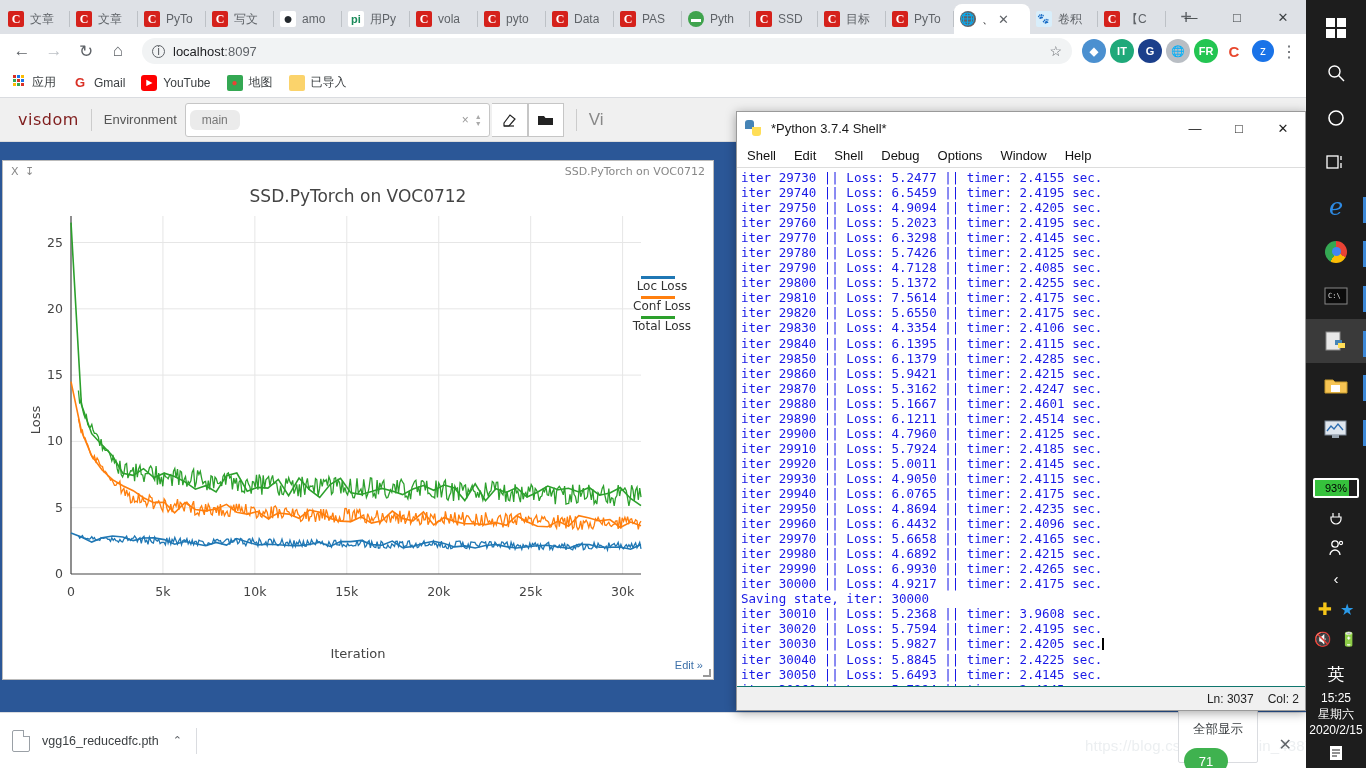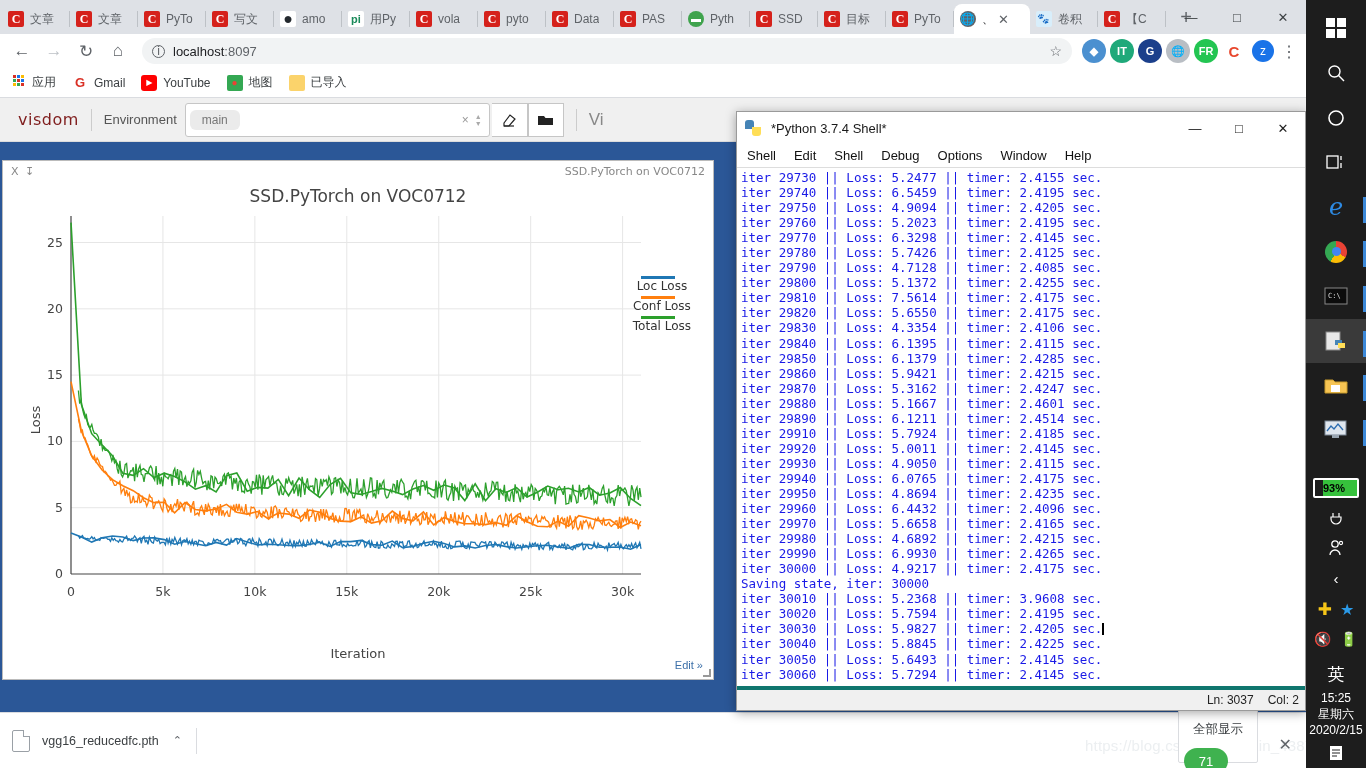--- a/index.html
+++ b/index.html
@@ -185,21 +185,21 @@
   .py-ico .b { position: absolute; left: 7px; top: 8px; width: 9px; height: 9px; background: #ffde57; border-radius: 0 0 3px 3px;}
   .idle-wc { margin-left: auto; display: flex; }
   .idle-wc div { width: 44px; height: 32px; display: flex; align-items: center; justify-content: center;
                  font-size: 13px; color: #222; }
   .idle-menu { height: 24px; background: #fff; display: flex; align-items: center;
                padding-left: 10px; font-size: 13px; color: #111; border-bottom: 1px solid #ddd; }
   .idle-menu span { margin-right: 18px; }
   .idle-body { flex: 1; background: #fff; overflow: hidden; padding: 2px 0 0 4px; }
   .idle-line { font-family: "DejaVu Sans Mono", monospace; font-size: 12.5px; color: #1a1ae6;
                white-space: pre; line-height: 15.05px; }
-  .idle-status { height: 24px; background: #f0f0f0; border-top: 4px solid #0f766e;
+  .idle-status { height: 24px; background: #f0f0f0; border-top: 1px solid #0f766e;
                  display: flex; align-items: center; justify-content: flex-end;
                  padding-right: 6px; font-size: 12px; color: #222; }
   .idle-status span { margin-left: 14px; }
   .caret { display: inline-block; width: 2px; height: 12px; background: #000;
            vertical-align: -2px; }
 
   
   .shelf {
     position: absolute; left: 0; bottom: 0; width: 1306px; height: 56px;
     background: #fff; border-top: 1px solid #dadce0; display: flex; align-items: center;
@@ -230,21 +230,21 @@
   .tb-item { width: 60px; height: 50px; display: flex; align-items: center; justify-content: center;
              position: relative; font-size: 19px; }
   .tb-item.active { background: #3a3a3a; }
   .tb-item .runbar { position: absolute; right: 0; top: 12px; width: 3px; height: 26px; background: #3b88d8; }
   .win-logo { display: grid; grid-template-columns: 9px 9px; grid-template-rows: 9px 9px; gap: 2px; }
   .win-logo i { background: #fff; display: block; }
   .tb-small { font-size: 15px; height: 34px; }
   .tb-batt { width: 46px; height: 20px; border: 2px solid #fff; border-radius: 2px;
              display: flex; align-items: center; font-size: 11px; color: #000; position: relative; }
   .tb-batt .fill { position: absolute; left: 0; top: 0; bottom: 0; width: 80%; background: #36c13c; }
-  .tb-batt span { position: relative; z-index: 2; width: 100%; font-weight: bold; color:#000;margin-left:8px; }
+  .tb-batt span { position: relative; z-index: 2; width: 100%; text-align: center; font-weight: normal; color:#000; }
   .tb-tray { display: flex; gap: 8px; font-size: 14px; align-items: center; }
   .tb-clock { font-size: 12px; text-align: center; line-height: 16px; margin-top: 4px; }
   .tb-ime { font-size: 17px; margin-top: 8px; }
   .chrome-dot { width: 22px; height: 22px; border-radius: 50%;
                 background: conic-gradient(#ea4335 0 33%, #fbbc05 33% 58%, #34a853 58% 100%);
                 display: flex; align-items: center; justify-content: center; }
   .chrome-dot::after { content:""; width: 9px; height: 9px; border-radius: 50%; background:#4285f4; }
   .edge-e { font-family: "DejaVu Serif", serif; font-size: 24px; color: #2d8ae3; font-style: italic; }
 </style>
 </head>
@@ -546,20 +546,21 @@
         <div class="idle-line">iter 29800 || Loss: 5.1372 || timer: 2.4255 sec.</div>
         <div class="idle-line">iter 29810 || Loss: 7.5614 || timer: 2.4175 sec.</div>
         <div class="idle-line">iter 29820 || Loss: 5.6550 || timer: 2.4175 sec.</div>
         <div class="idle-line">iter 29830 || Loss: 4.3354 || timer: 2.4106 sec.</div>
         <div class="idle-line">iter 29840 || Loss: 6.1395 || timer: 2.4115 sec.</div>
         <div class="idle-line">iter 29850 || Loss: 6.1379 || timer: 2.4285 sec.</div>
         <div class="idle-line">iter 29860 || Loss: 5.9421 || timer: 2.4215 sec.</div>
         <div class="idle-line">iter 29870 || Loss: 5.3162 || timer: 2.4247 sec.</div>
         <div class="idle-line">iter 29880 || Loss: 5.1667 || timer: 2.4601 sec.</div>
         <div class="idle-line">iter 29890 || Loss: 6.1211 || timer: 2.4514 sec.</div>
+        <div class="idle-line">iter 29900 || Loss: 4.7960 || timer: 2.4125 sec.</div>
         <div class="idle-line">iter 29910 || Loss: 5.7924 || timer: 2.4185 sec.</div>
         <div class="idle-line">iter 29920 || Loss: 5.0011 || timer: 2.4145 sec.</div>
         <div class="idle-line">iter 29930 || Loss: 4.9050 || timer: 2.4115 sec.</div>
         <div class="idle-line">iter 29940 || Loss: 6.0765 || timer: 2.4175 sec.</div>
         <div class="idle-line">iter 29950 || Loss: 4.8694 || timer: 2.4235 sec.</div>
         <div class="idle-line">iter 29960 || Loss: 6.4432 || timer: 2.4096 sec.</div>
         <div class="idle-line">iter 29970 || Loss: 5.6658 || timer: 2.4165 sec.</div>
         <div class="idle-line">iter 29980 || Loss: 4.6892 || timer: 2.4215 sec.</div>
         <div class="idle-line">iter 29990 || Loss: 6.9930 || timer: 2.4265 sec.</div>
         <div class="idle-line">iter 30000 || Loss: 4.9217 || timer: 2.4175 sec.</div>

